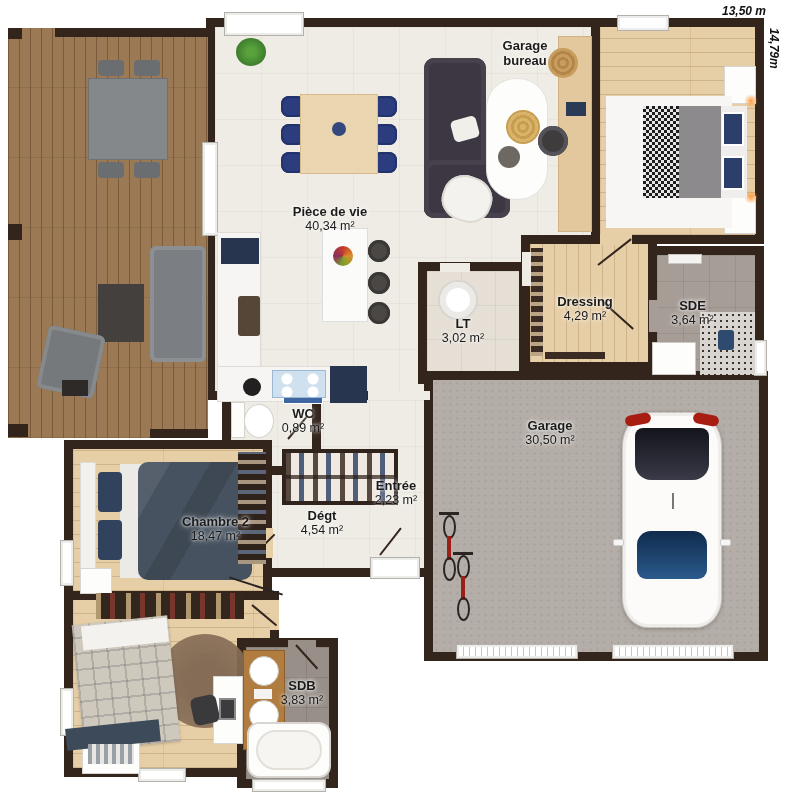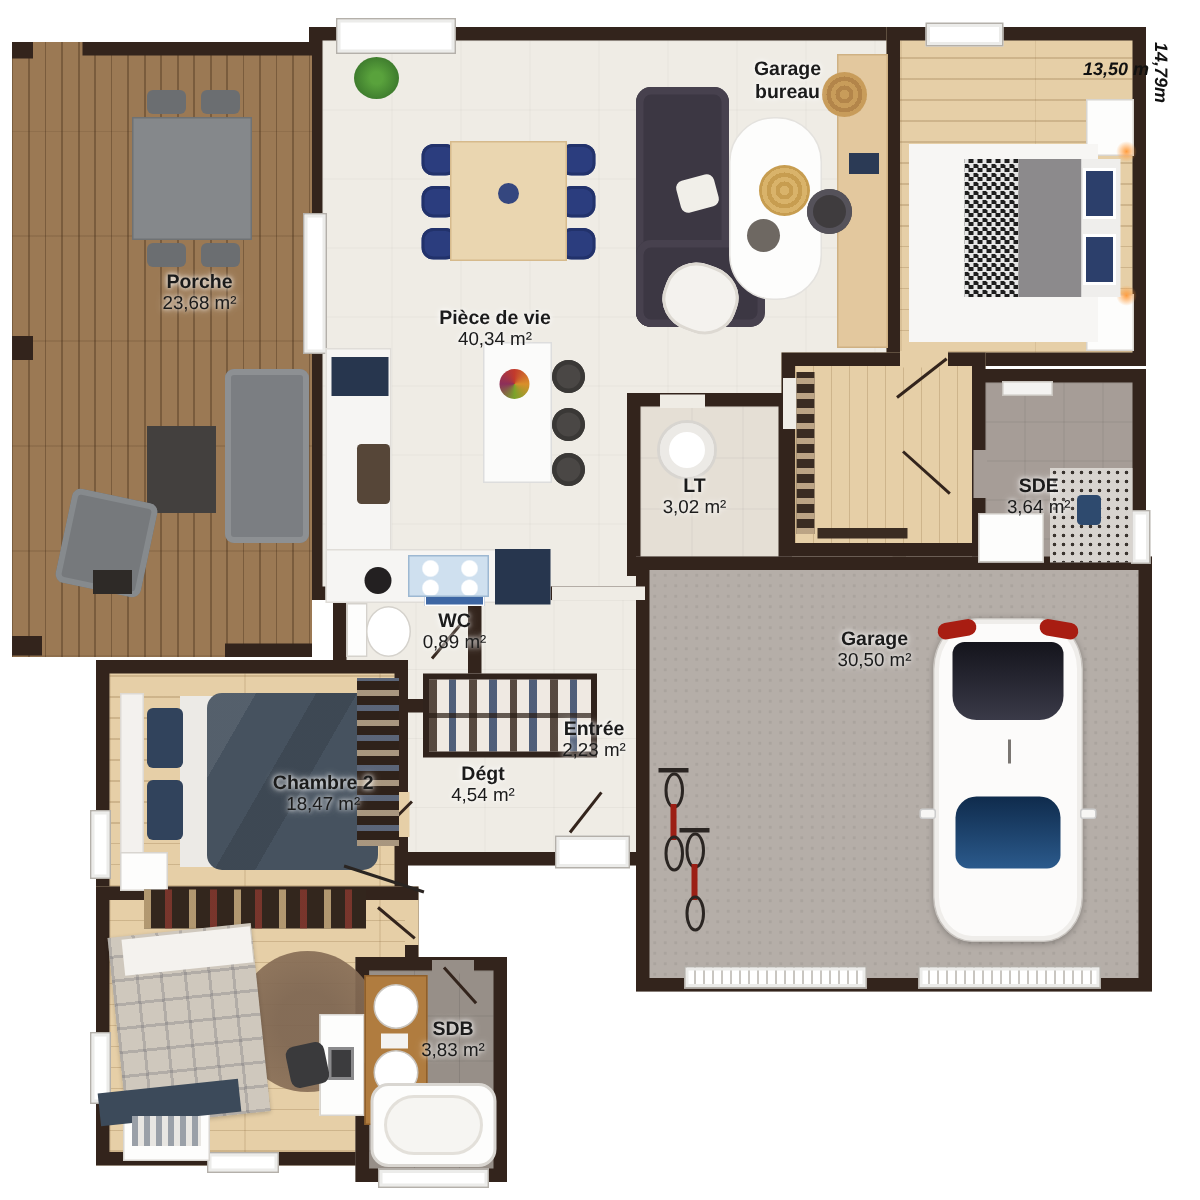--- a/index.html
+++ b/index.html
@@ -243,60 +243,60 @@
     <div class="bf"></div>
     <div class="bw"></div>
   </div>
   <div class="bike" style="left:452px;top:552px;">
     <div class="bh"></div>
     <div class="bw"></div>
     <div class="bf"></div>
     <div class="bw"></div>
   </div>
 
-  <div class="lbl" style="left:83px;top:180px;width:100px;">
-    <div class="rn">Porche</div>
-    <div class="ra">23,68 m²</div>
-  </div>
   <div class="lbl" style="left:268px;top:184px;width:124px;margin-top:20px;">
     <div class="rn">Pièce de vie</div>
     <div class="ra">40,34 m²</div>
   </div>
   <div class="lbl" style="left:492px;top:38px;width:66px;">
     <div class="rn">Garage bureau</div>
   </div>
-  <div class="lbl" style="left:650px;top:316px;width:85px;">
+  <div class="lbl" style="left:530px;top:294px;width:110px;">
+    <div class="rn">Dressing</div>
+    <div class="ra">4,29 m²</div>
+  </div>
+  <div class="lbl" style="left:650px;top:298px;width:85px;">
     <div class="rn">SDE</div>
     <div class="ra">3,64 m²</div>
   </div>
   <div class="lbl" style="left:423px;top:316px;width:80px;">
     <div class="rn">LT</div>
     <div class="ra">3,02 m²</div>
   </div>
   <div class="lbl" style="left:263px;top:406px;width:80px;">
     <div class="rn">WC</div>
     <div class="ra">0,89 m²</div>
   </div>
-  <div class="lbl" style="left:523px;top:418px;width:120px;text-align:center;">
+  <div class="lbl" style="left:490px;top:418px;width:120px;text-align:center;">
     <div class="rn">Garage</div>
     <div class="ra">30,50 m²</div>
   </div>
   <div class="lbl" style="left:356px;top:478px;width:80px;">
     <div class="rn">Entrée</div>
     <div class="ra">2,23 m²</div>
   </div>
   <div class="lbl" style="left:282px;top:508px;width:80px;">
     <div class="rn">Dégt</div>
     <div class="ra">4,54 m²</div>
   </div>
   <div class="lbl" style="left:158px;top:514px;width:115px;">
     <div class="rn">Chambre 2</div>
     <div class="ra">18,47 m²</div>
   </div>
   <div class="lbl" style="left:262px;top:678px;width:80px;">
     <div class="rn">SDB</div>
     <div class="ra">3,83 m²</div>
   </div>
 
-  <div class="dim" style="left:690px;top:4px;width:76px;text-align:right;margin-top:35px;">13,50 m</div>
+  <div class="dim" style="left:690px;top:4px;width:76px;text-align:right;">13,50 m</div>
   <div class="dim" style="left:781px;top:28px;width:70px;transform:rotate(90deg);transform-origin:0 0;">14,79m</div>
 
 </div>
 
 </body></html>

